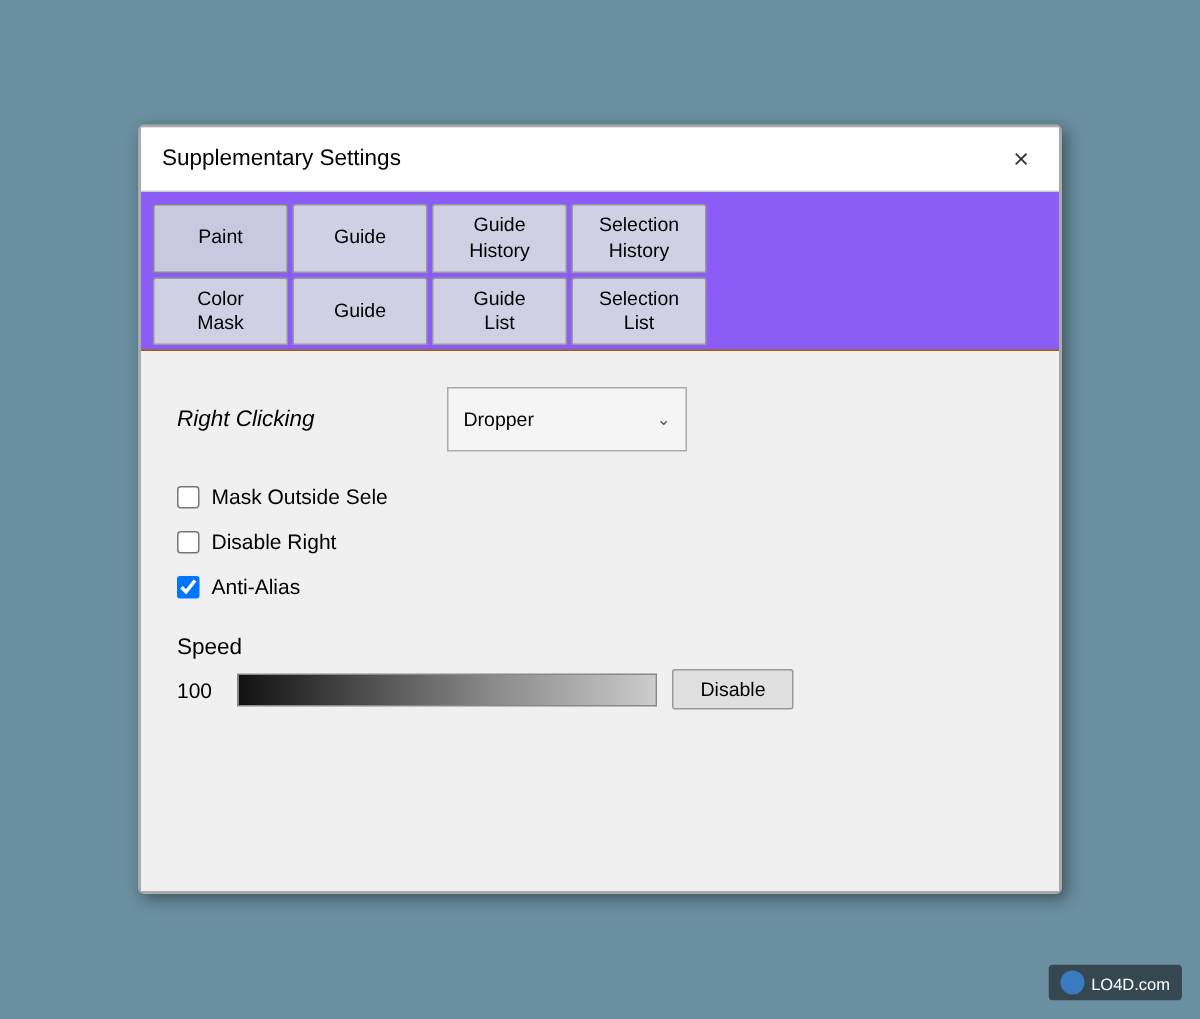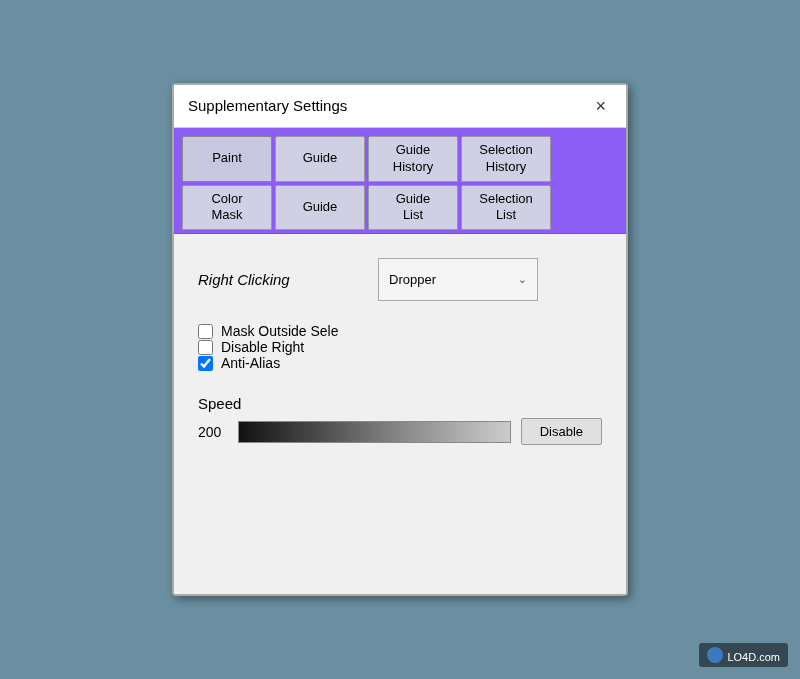--- a/index.html
+++ b/index.html
@@ -10,21 +10,21 @@
       justify-content: center;
       width: 800px;
       height: 679px;
       font-family: 'Segoe UI', Tahoma, sans-serif;
       font-size: 13px;
     }
     .dialog {
       background: #f0f0f0;
       border: 2px solid #aaa;
       border-radius: 4px;
-      width: 456px;
+      width: 616px;
       box-shadow: 3px 3px 10px rgba(0,0,0,0.4);
     }
     .title-bar {
       background: white;
       padding: 10px 14px;
       display: flex;
       justify-content: space-between;
       align-items: center;
       border-bottom: 1px solid #ccc;
     }
@@ -97,20 +97,21 @@
       justify-content: space-between;
       gap: 10px;
     }
     .dropdown-arrow {
       font-size: 11px;
       color: #555;
     }
     .checkbox-group {
       display: flex;
       flex-direction: column;
+      gap: 14px;
       margin-bottom: 24px;
     }
     .checkbox-row {
       display: flex;
       align-items: center;
       gap: 8px;
       font-size: 14px;
     }
     .checkbox-row input[type="checkbox"] {
       width: 15px;
@@ -218,21 +219,21 @@
         <span>Disable Right</span>
       </label>
       <label class="checkbox-row">
         <input type="checkbox" checked="" style="">
         <span>Anti-Alias</span>
       </label>
     </div>
     <div class="speed-section">
       <div class="speed-label">Speed</div>
       <div class="speed-row">
-        <span class="speed-value">200</span>
+        <span class="speed-value">100</span>
         <div class="speed-slider-container">
           <input type="range" class="speed-slider" min="0" max="100" value="100" style="">
         </div>
         <button class="fastest-btn">Disable</button>
       </div>
     </div>
   </div>
 </div>
 
 <div class="watermark">

